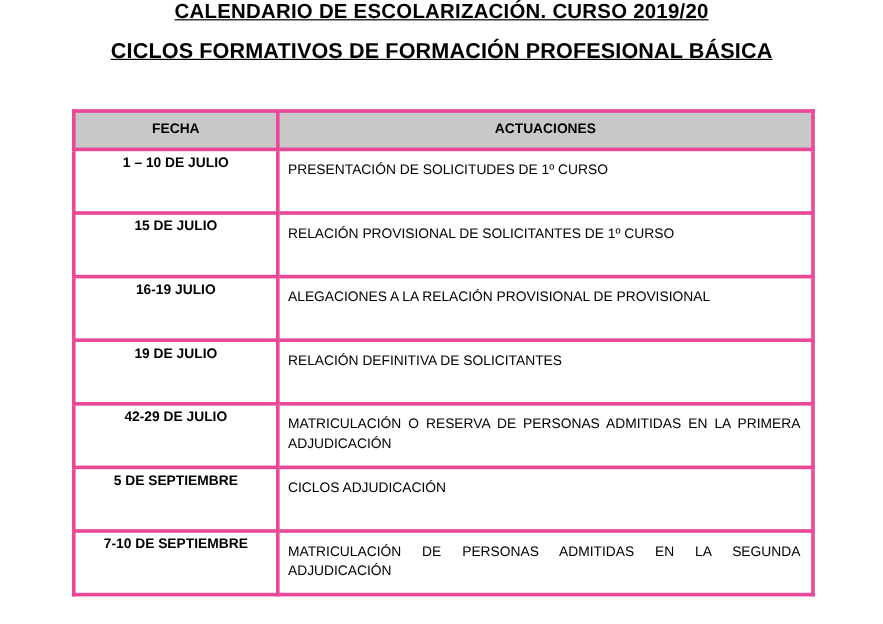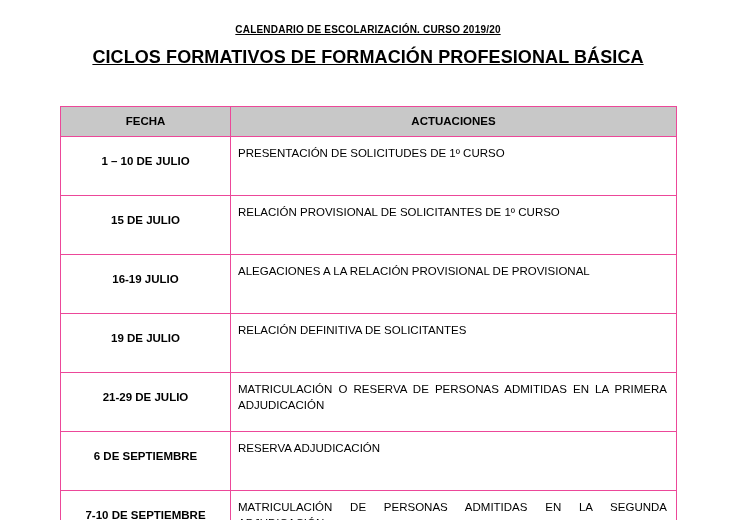--- a/index.html
+++ b/index.html
@@ -15,25 +15,24 @@
     overflow: hidden;
   }
   .page {
     position: relative;
     width: 736px;
     height: 520px;
     box-sizing: border-box;
   }
   .doc-header {
     text-align: center;
-    font-size: 10px;
+    font-size: 17px;
     font-weight: bold;
     text-decoration: underline;
     letter-spacing: 0.2px;
-    margin-top: 24px;
   }
   .doc-title {
     text-align: center;
     font-size: 18px;
     font-weight: bold;
     text-decoration: underline;
     margin-top: 12px;
     letter-spacing: 0.1px;
   }
   .table-wrap {
@@ -42,38 +41,38 @@
     padding-right: 60px;
     box-sizing: border-box;
   }
   table.calendar {
     border-collapse: collapse;
     width: 616px;
     table-layout: fixed;
   }
   table.calendar th,
   table.calendar td {
-    border: 1px solid #ec4899;
+    border: 3px solid #ec4899;
     vertical-align: top;
   }
   table.calendar thead th {
     background: #c8c8c8;
     font-size: 11.5px;
     font-weight: bold;
     text-align: center;
     padding: 8px 4px 9px 4px;
     vertical-align: middle;
   }
   col.col-fecha { width: 170px; }
   col.col-act { width: 446px; }
   td.fecha {
     font-size: 11.5px;
     font-weight: bold;
     text-align: center;
-    padding: 17px 6px 9px 6px;
+    padding: 3px 6px 9px 6px;
     vertical-align: top;
     line-height: 1.35;
   }
   td.act {
     font-size: 11.5px;
     font-weight: normal;
     text-align: justify;
     text-align-last: left;
     padding: 9px 9px 9px 7px;
     vertical-align: top;
@@ -117,26 +116,26 @@
         </tr>
         <tr class="r1">
           <td class="fecha">16-19 JULIO</td>
           <td class="act">ALEGACIONES A LA RELACIÓN PROVISIONAL DE PROVISIONAL</td>
         </tr>
         <tr class="r1">
           <td class="fecha">19 DE JULIO</td>
           <td class="act">RELACIÓN DEFINITIVA DE SOLICITANTES</td>
         </tr>
         <tr class="tall">
-          <td class="fecha">21-29 DE JULIO</td>
+          <td class="fecha">42-29 DE JULIO</td>
           <td class="act">MATRICULACIÓN O RESERVA DE PERSONAS ADMITIDAS EN LA PRIMERA ADJUDICACIÓN</td>
         </tr>
         <tr class="r1">
-          <td class="fecha">6 DE SEPTIEMBRE</td>
-          <td class="act">RESERVA ADJUDICACIÓN</td>
+          <td class="fecha">5 DE SEPTIEMBRE</td>
+          <td class="act">CICLOS ADJUDICACIÓN</td>
         </tr>
         <tr class="tall">
           <td class="fecha">7-10 DE SEPTIEMBRE</td>
           <td class="act justified">MATRICULACIÓN DE PERSONAS ADMITIDAS EN LA SEGUNDA ADJUDICACIÓN</td>
         </tr>
 
       </tbody>
     </table>
   </div>
 

